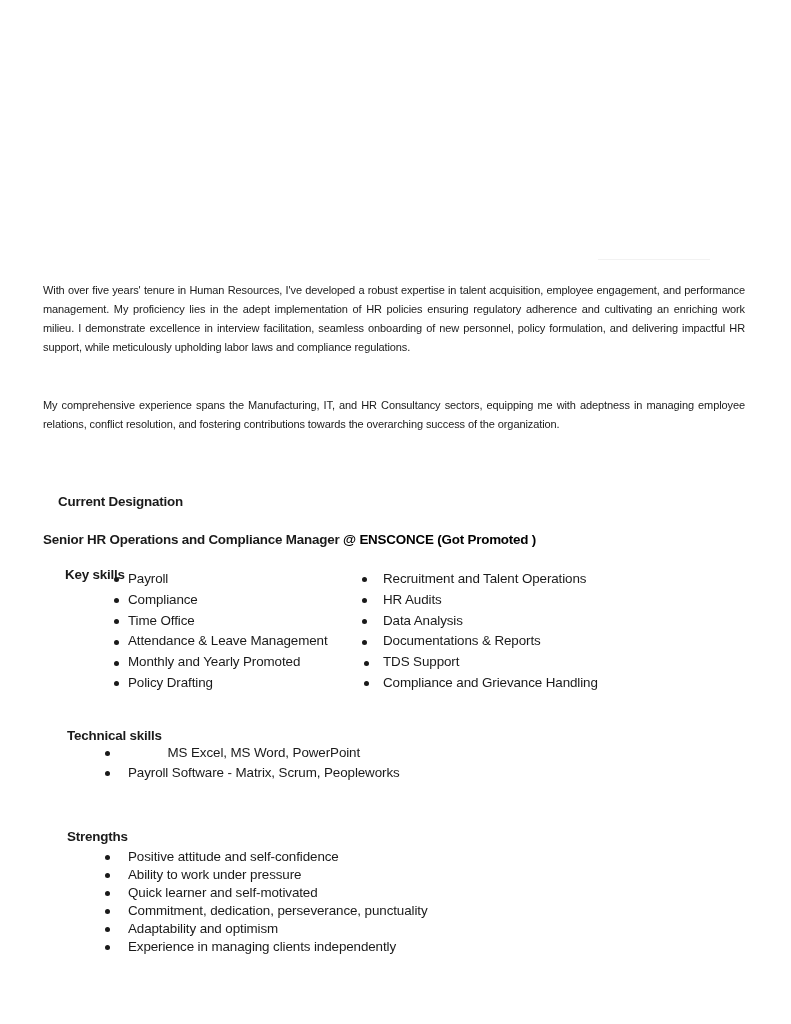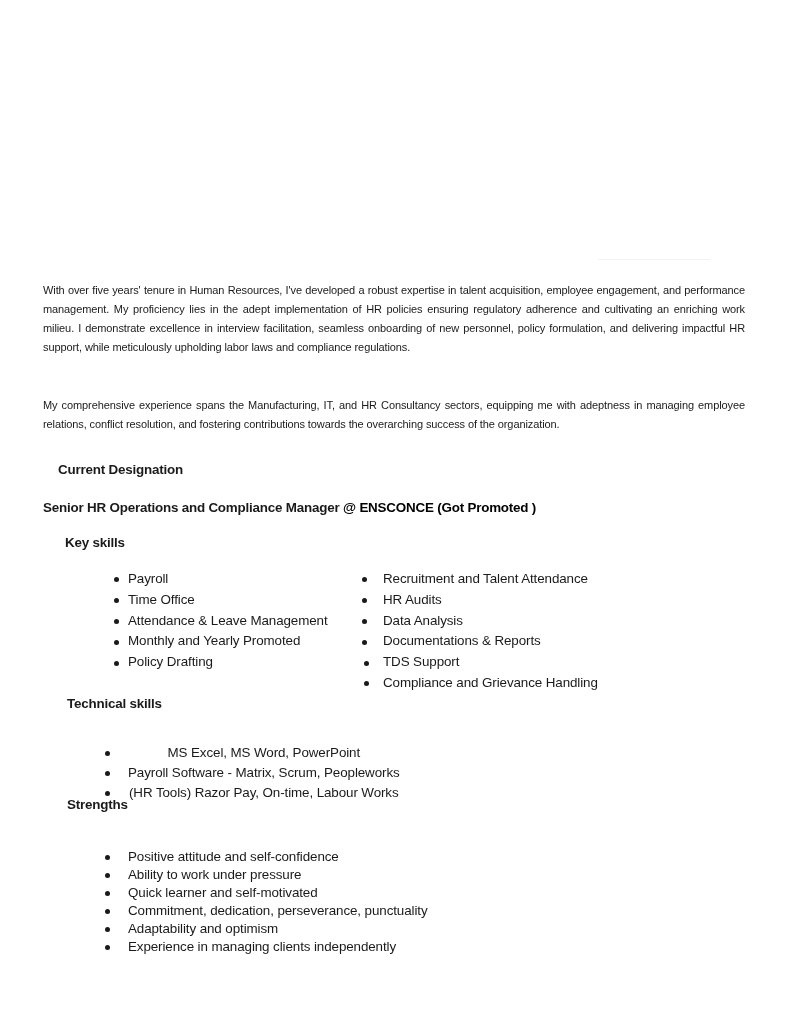--- a/index.html
+++ b/index.html
@@ -14,20 +14,21 @@
   .para {
     position: absolute; left: 43px; width: 702px;
     font-size: 11px; line-height: 19px; text-align: justify;
     letter-spacing: -0.1px;
   }
   #p1 { top: 270px; }
   #p2 { top: 385px; }
   .heading {
     position: absolute; font-weight: bold; font-size: 13.4px; line-height: 18px;
     letter-spacing: -0.2px;
+    margin-top: 32px;
   }
   #current-designation { left: 58px; top: 461px; }
   #designation { left: 43px; top: 499px; }
   #designation .company { color: #2e74b5; }
   #key-skills-h { left: 65px; top: 534px; }
   #tech-skills-h { left: 67px; top: 695px; }
   #strengths-h { left: 67px; top: 796px; }
   ul.blist { list-style: none; margin: 15px; padding: 0; position: absolute; }
   ul.blist li {
     position: relative; font-size: 13.4px; white-space: nowrap;
@@ -63,41 +64,41 @@
 
 <div id="designation" class="heading">
   <span>Senior HR Operations and Compliance Manager</span>
   <span class="company" style="color: #000000;">@ ENSCONCE (Got Promoted )</span>
 </div>
 
 <div id="key-skills-h" class="heading">Key skills</div>
 
 <ul id="ks-left" class="blist">
   <li><span class="dot"></span><span>Payroll</span></li>
+  <li><span class="dot"></span><span>Compliance</span></li>
   <li><span class="dot"></span><span>Time Office</span></li>
   <li><span class="dot"></span><span>Attendance &amp; Leave Management</span></li>
   <li><span class="dot"></span><span>Monthly and Yearly Promoted</span></li>
   <li><span class="dot"></span><span>Policy Drafting</span></li>
 </ul>
 
 <ul id="ks-right" class="blist">
-  <li><span class="dot"></span><span>Recruitment and Talent Attendance</span></li>
+  <li><span class="dot"></span><span>Recruitment and Talent Operations</span></li>
   <li><span class="dot"></span><span>HR Audits</span></li>
   <li><span class="dot"></span><span>Data Analysis</span></li>
   <li><span class="dot"></span><span>Documentations &amp; Reports</span></li>
   <li class="nudge"><span class="dot"></span><span>TDS Support</span></li>
   <li class="nudge"><span class="dot"></span><span>Compliance and Grievance Handling</span></li>
 </ul>
 
 <div id="tech-skills-h" class="heading">Technical skills</div>
 
 <ul id="tech-list" class="blist">
   <li><span class="dot"></span><span>MS Excel, MS Word, PowerPoint</span></li>
   <li><span class="dot"></span><span>Payroll Software - Matrix, Scrum, Peopleworks</span></li>
-  <li><span class="dot"></span><span>(HR Tools) Razor Pay, On-time, Labour Works</span></li>
 </ul>
 
 <div id="strengths-h" class="heading">Strengths</div>
 
 <ul id="str-list" class="blist">
   <li><span class="dot"></span><span>Positive attitude and self-confidence</span></li>
   <li><span class="dot"></span><span>Ability to work under pressure</span></li>
   <li><span class="dot"></span><span>Quick learner and self-motivated</span></li>
   <li><span class="dot"></span><span>Commitment, dedication, perseverance, punctuality</span></li>
   <li><span class="dot"></span><span>Adaptability and optimism</span></li>

